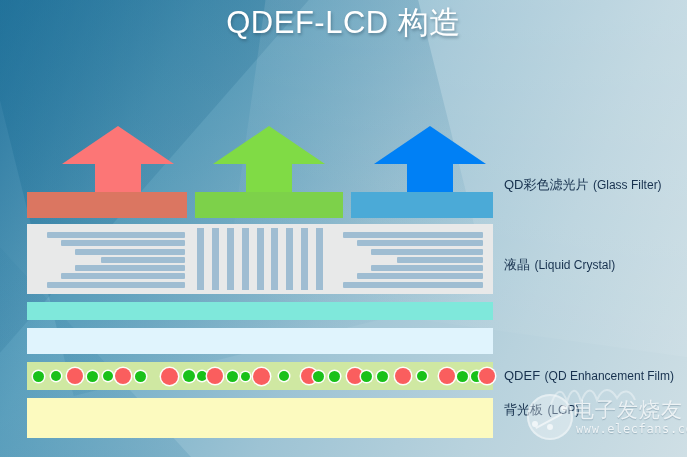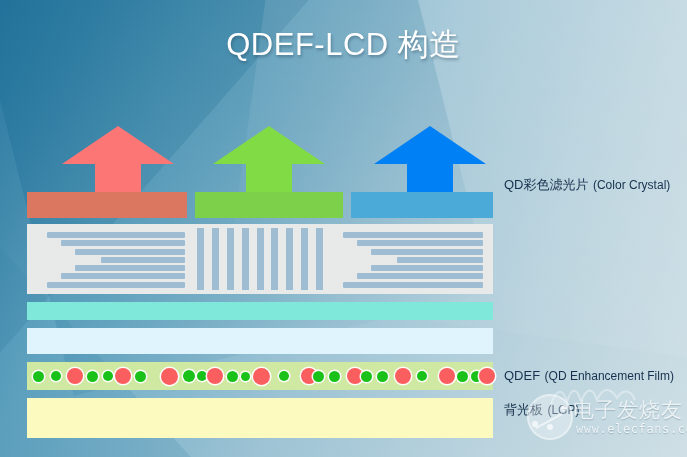--- a/index.html
+++ b/index.html
@@ -31,21 +31,21 @@
     clip-path:polygon(0 100%,0 0,100% 100%);
   }
   .bg-sheen{
     position:absolute;right:-80px;top:-30px;width:520px;height:360px;
     background:linear-gradient(200deg,rgba(255,255,255,0.20),rgba(255,255,255,0));
     transform:rotate(8deg);
   }
 
   
   .title{
-    position:absolute;left:0;right:0;top:24px;text-align:center;
+    position:absolute;left:0;right:0;top:2px;text-align:center;
     color:#ffffff;font-size:31px;letter-spacing:0.5px;
     text-shadow:1px 2px 3px rgba(40,70,90,0.45);
     white-space:nowrap;
   }
 
   
   .arrow{position:absolute;width:112px;height:85px;}
   .arrow .head{
     position:absolute;left:0;top:0;width:112px;height:38px;
     clip-path:polygon(50% 0,100% 100%,0 100%);
@@ -212,21 +212,25 @@
         <div class="qd" style="width: 11px; height: 11px; left: 430px; top: 8.5px; background: rgb(25, 193, 25);"></div>
         <div class="qd" style="width: 11px; height: 11px; left: 444px; top: 8.5px; background: rgb(25, 193, 25);"></div>
         <div class="qd" style="width: 16px; height: 16px; left: 452px; top: 6px; background: rgb(250, 94, 94);"></div>
       </div>
     <div class="layer blu" id="blu-layer" style="background: rgb(252, 250, 191);"></div>
   </div>
 
   <div class="labels">
     <div class="lbl" style="top:175px">
       <span class="cn">QD彩色滤光片</span>
-      <span class="en">(Color Crystal)</span>
+      <span class="en">(Glass Filter)</span>
+    </div>
+    <div class="lbl" style="top:255px">
+      <span class="cn">液晶</span>
+      <span class="en">(Liquid Crystal)</span>
     </div>
     <div class="lbl" style="top:400px">
       <span class="cn">背光板</span>
       <span class="en">(LGP)</span>
     </div>
     <div class="lbl" style="top:366px">
       <span class="cn">QDEF</span>
       <span class="en">(QD Enhancement Film)</span>
     </div>
   </div>

